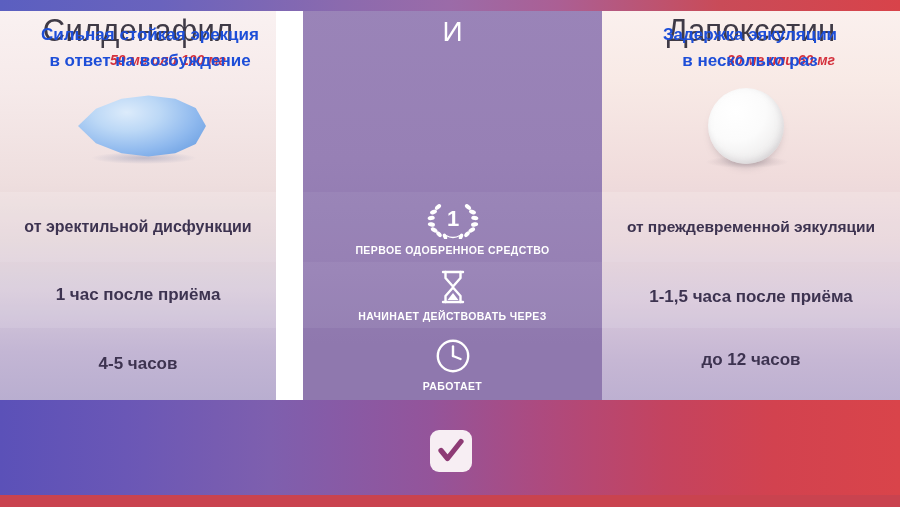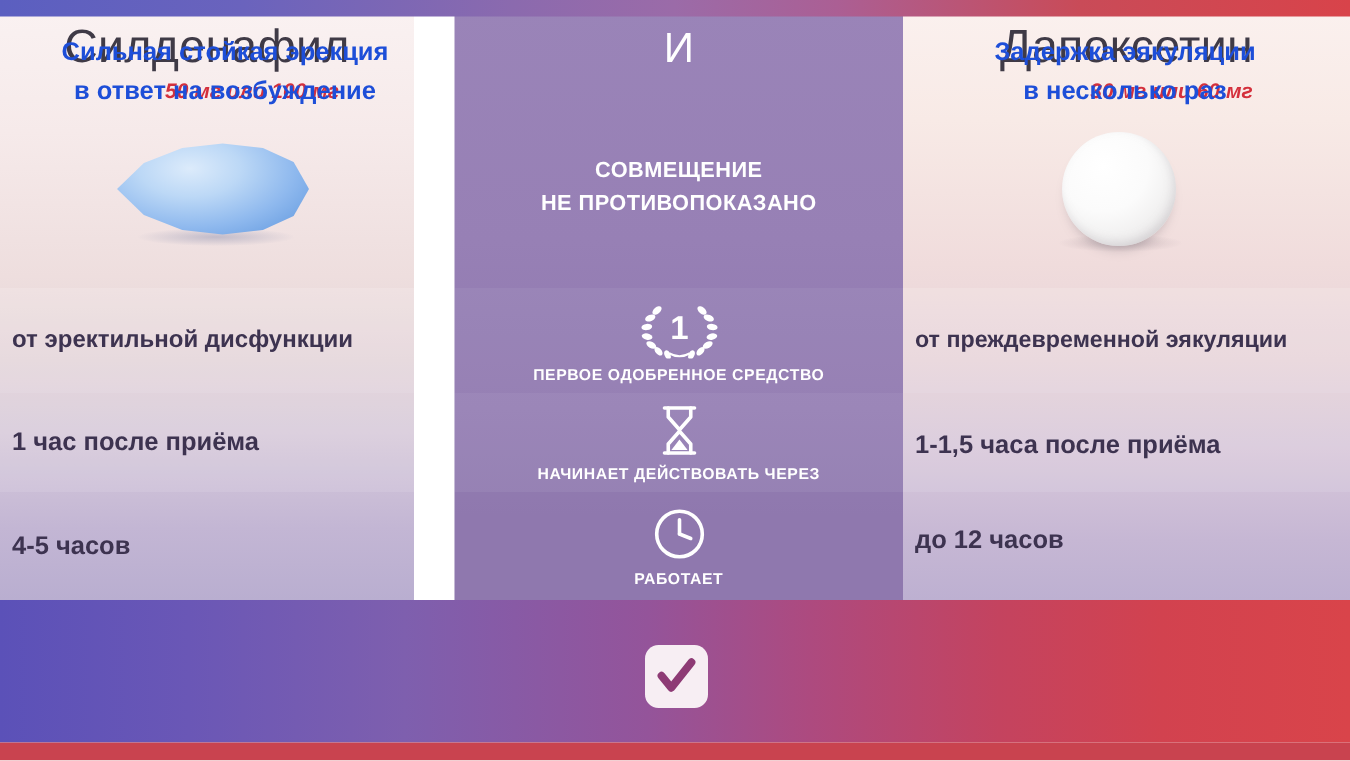--- a/index.html
+++ b/index.html
@@ -94,21 +94,21 @@
   }
   .pill-white-shadow{
     position:absolute;left:706px;top:156px;width:82px;height:12px;
     background:radial-gradient(ellipse at 50% 50%,rgba(140,125,135,.34) 0%,rgba(140,125,135,0) 72%);
     border-radius:50%;
   }
 
   
   .side-row{
     position:absolute;left:0;width:100%;
-    display:flex;align-items:center;
+    display:flex;align-items:center;justify-content:center;
     text-align:center;
     color:#3d3350;
     font-weight:bold;
   }
   .side-row span{display:block;padding:0 8px;}
 
   
   .mid-row{
     position:absolute;left:0;width:100%;
     display:flex;flex-direction:column;align-items:center;justify-content:center;
@@ -168,24 +168,20 @@
     </div>
   </div>
 
   <div class="col col-mid">
     <div class="rowshade" style="top:192px;height:70px;background:rgba(255,255,255,.055);"></div>
     <div class="rowshade" style="top:262px;height:66px;background:rgba(255,255,255,.10);"></div>
     <div class="rowshade" style="top:328px;height:72px;background:rgba(255,255,255,.045);"></div>
 
     <div class="conj">И</div>
 
-    <div class="mid-headline">
-      <div>СОВМЕЩЕНИЕ</div>
-      <div>НЕ ПРОТИВОПОКАЗАНО</div>
-    </div>
 
     <div class="mid-row" style="top:192px;height:70px;">
       <svg width="58" height="40" viewBox="0 0 58 40">
         <g fill="#ffffff">
           <text x="29" y="27" text-anchor="middle" font-family="Liberation Sans, sans-serif" font-size="22" font-weight="bold" fill="#ffffff">1</text>
           <g>
             <ellipse cx="14" cy="8" rx="3.6" ry="2.1" transform="rotate(-40 14 8)"></ellipse>
             <ellipse cx="9.5" cy="13" rx="3.6" ry="2.1" transform="rotate(-22 9.5 13)"></ellipse>
             <ellipse cx="7.2" cy="19" rx="3.6" ry="2.1" transform="rotate(-8 7.2 19)"></ellipse>
             <ellipse cx="7.4" cy="25.4" rx="3.6" ry="2.1" transform="rotate(12 7.4 25.4)"></ellipse>

